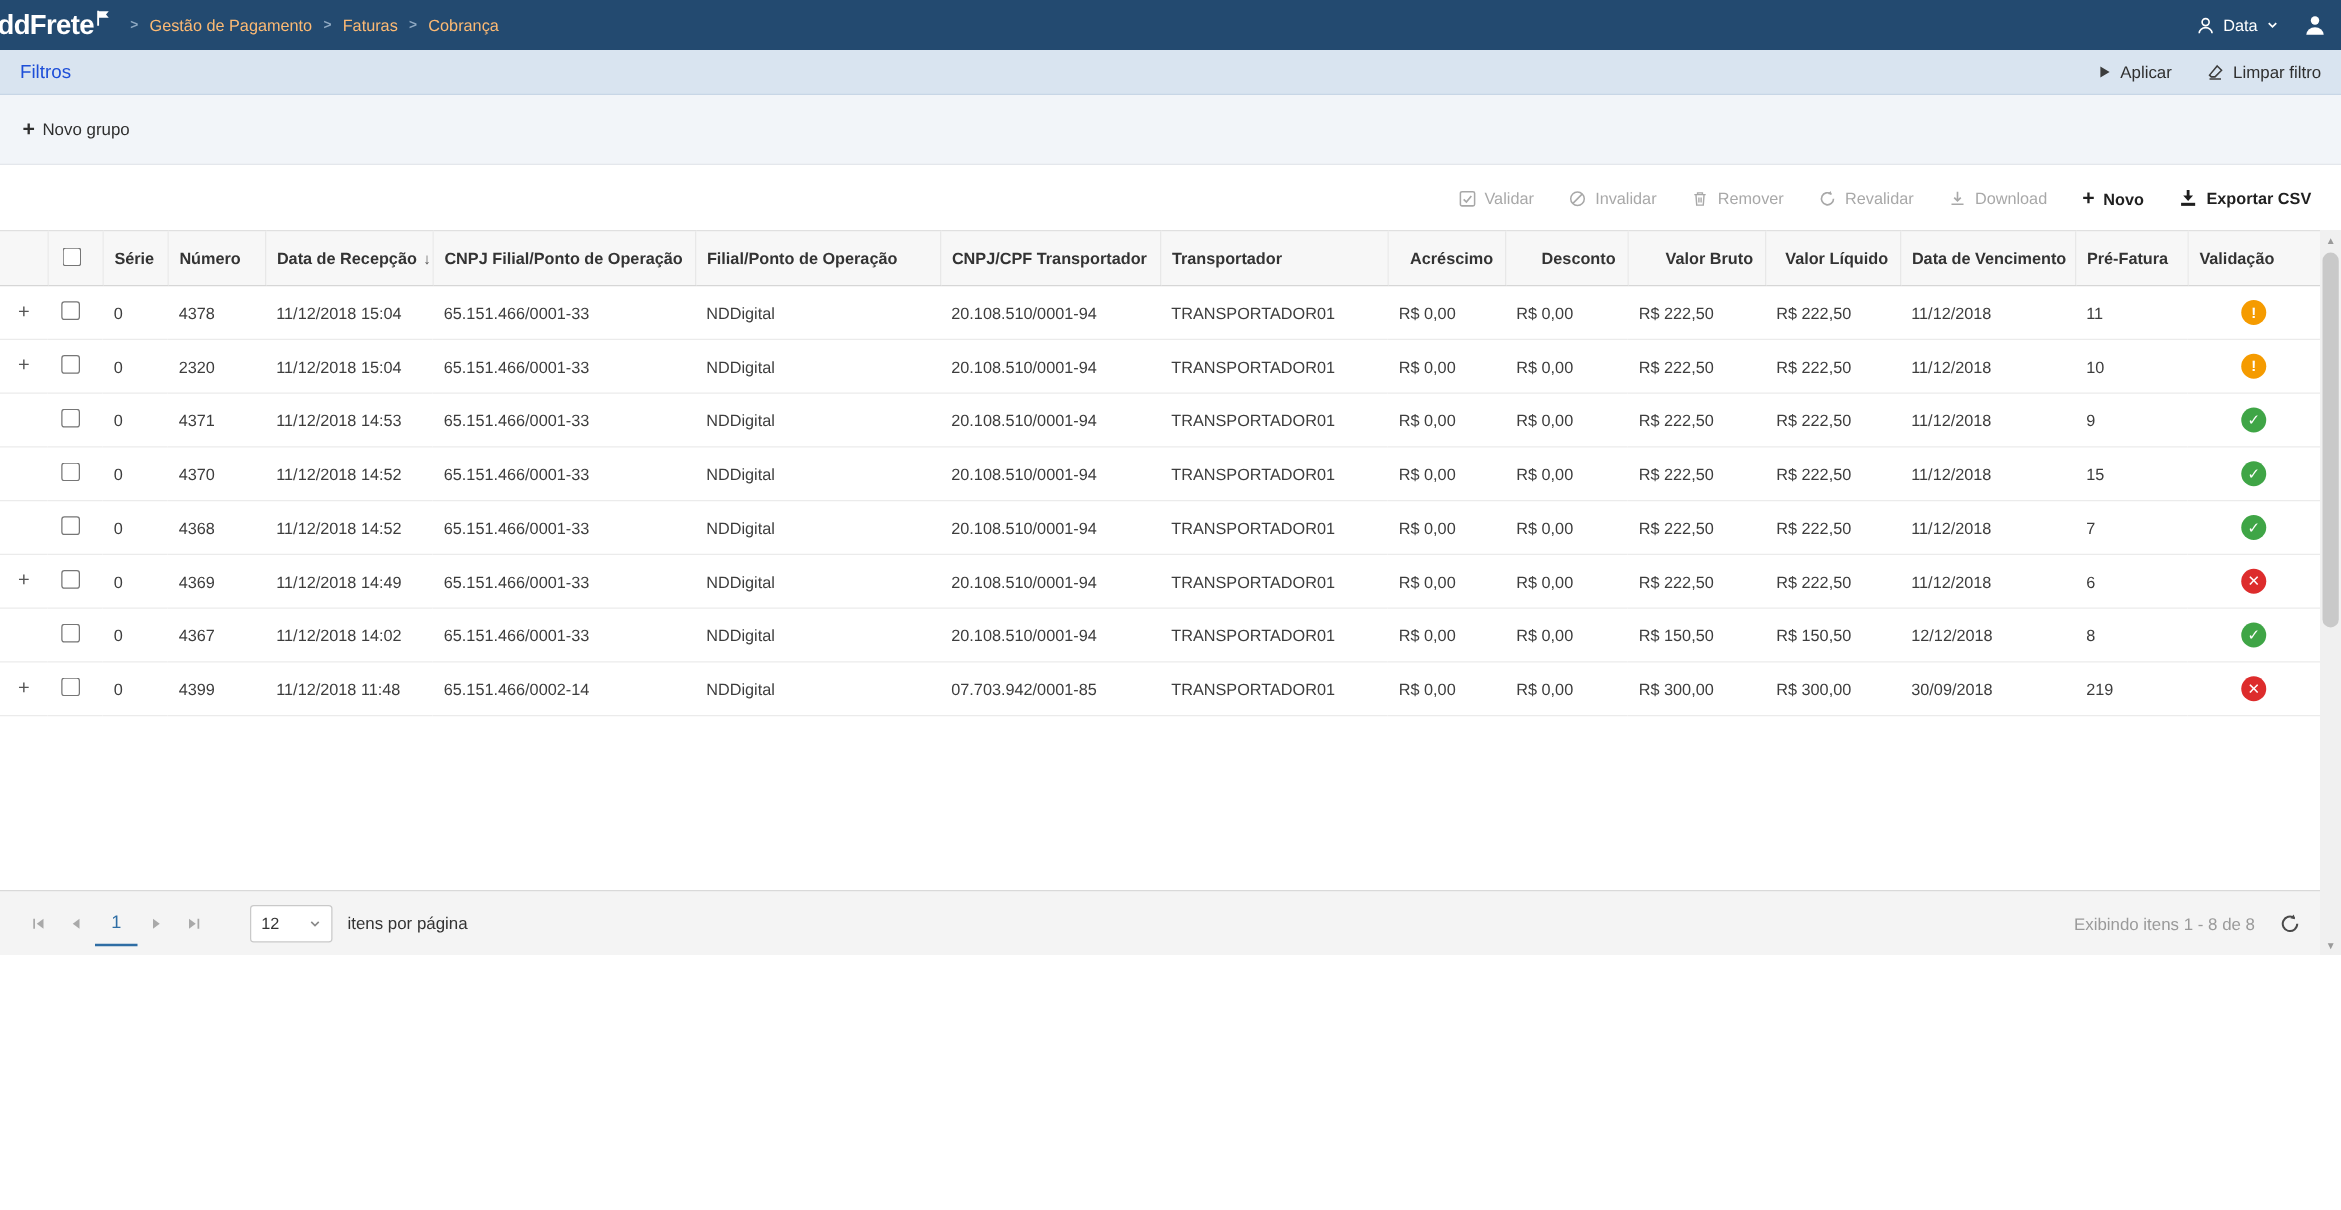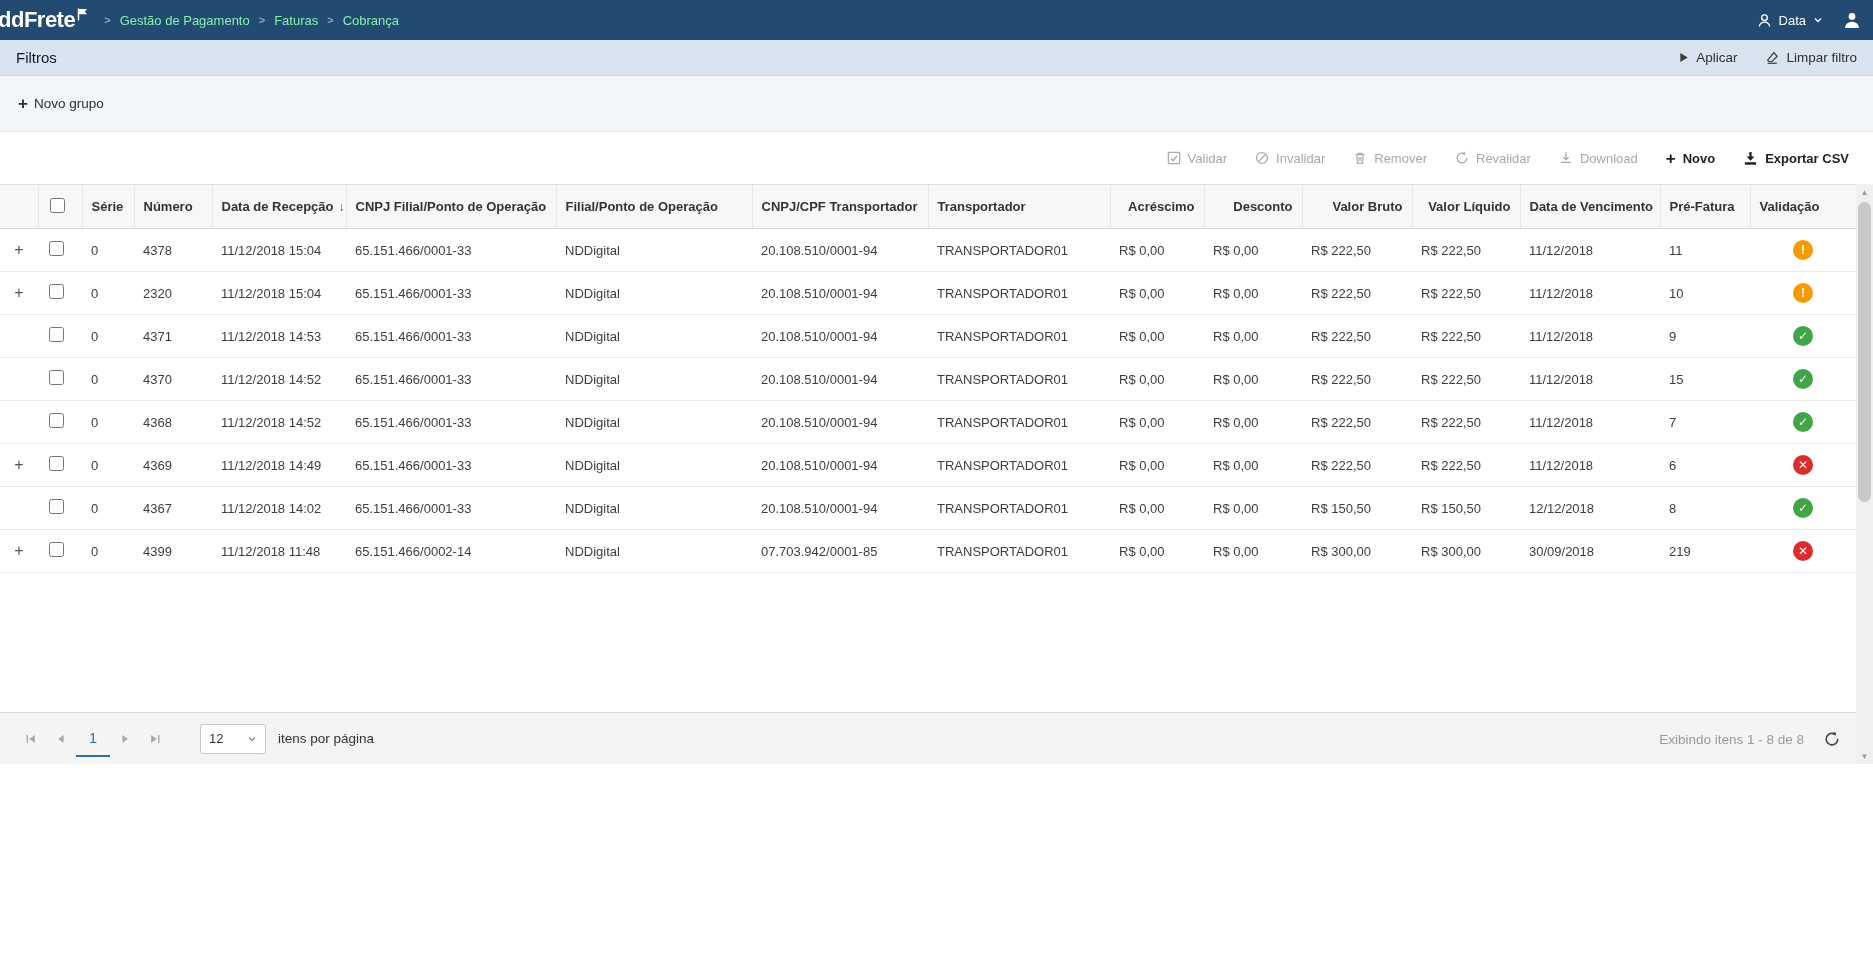--- a/index.html
+++ b/index.html
@@ -6,41 +6,41 @@
   html,body{width:1873px;height:968px;overflow:hidden;background:#fff;
     font-family:"Liberation Sans","DejaVu Sans",sans-serif;color:#333}
   .app{position:relative;width:1873px;height:764px;overflow:hidden}
 
   
   .navbar{height:40px;background:#234a70;display:flex;align-items:center;color:#fff;padding:0 12px 0 4px}
   .logo{display:flex;align-items:flex-start;font-size:22px;font-weight:bold;letter-spacing:-.5px;margin-left:-6px;cursor:pointer}
   .logo .flag{margin:1px 0 0 2px}
   .breadcrumb{display:flex;align-items:center;gap:9px;font-size:13px;margin-left:16px}
   .breadcrumb .sep{color:#8fa9c2;font-size:11px;font-weight:bold}
-  .crumb{color:#86efac;cursor:pointer;white-space:nowrap}
+  .crumb{color:#fdba74;cursor:pointer;white-space:nowrap}
   .nav-right{margin-left:auto;display:flex;align-items:center;gap:20px}
   .login-menu{display:flex;align-items:center;gap:7px;font-size:13px;cursor:pointer}
   .nav-edge{display:flex;align-items:center;cursor:pointer}
 
   
   .filters-bar{height:36px;background:#d9e4f0;border-bottom:1px solid #c8d6e6;display:flex;align-items:center;padding:0 16px}
-  .filters-title{font-size:15px;color:#0f172a}
+  .filters-title{font-size:15px;color:#1d4ed8}
   .filters-actions{margin-left:auto;display:flex;align-items:flex-end;gap:28px}
   .filter-btn{display:flex;align-items:center;gap:7px;background:none;border:none;cursor:pointer;
     font-family:inherit;font-size:13.5px;color:#2f2f2f}
 
   
   .group-bar{height:56px;background:#f2f5f9;border-bottom:1px solid #e4e7ec;display:flex;align-items:center;padding:0 18px}
   .new-group-btn{display:flex;align-items:center;gap:6px;background:none;border:none;cursor:pointer;
     font-family:inherit;font-size:13.5px;color:#2f2f2f}
   .plus-glyph{font-size:17px;font-weight:bold;line-height:1}
 
   
   .grid-toolbar{height:52px;background:#fff;display:flex;align-items:center;justify-content:flex-end;gap:28px;padding:0 24px}
-  .tb-action{display:flex;align-items:center;gap:7px;background:none;border:none;font-family:inherit;font-size:13px}
+  .tb-action{display:flex;align-items:flex-end;gap:7px;background:none;border:none;font-family:inherit;font-size:13px}
   .tb-action.disabled{color:#a8a8a8;cursor:default}
   .tb-action.primary{color:#1f1f1f;font-weight:bold;cursor:pointer}
 
   
   .grid-wrap{width:1856px;background:#fff}
   table.grid{border-collapse:collapse;table-layout:fixed;width:1856px;font-size:13px}
   .grid thead th{height:44px;background:#f7f7f7;border-top:1px solid #e0e0e0;border-bottom:1px solid #d6d6d6;
     font-weight:bold;color:#333;text-align:left;padding:0 9px;white-space:nowrap;overflow:hidden;cursor:pointer}
   .grid thead th+th{border-left:1px solid #e8e8e8}
   .grid thead th.num{text-align:right}

